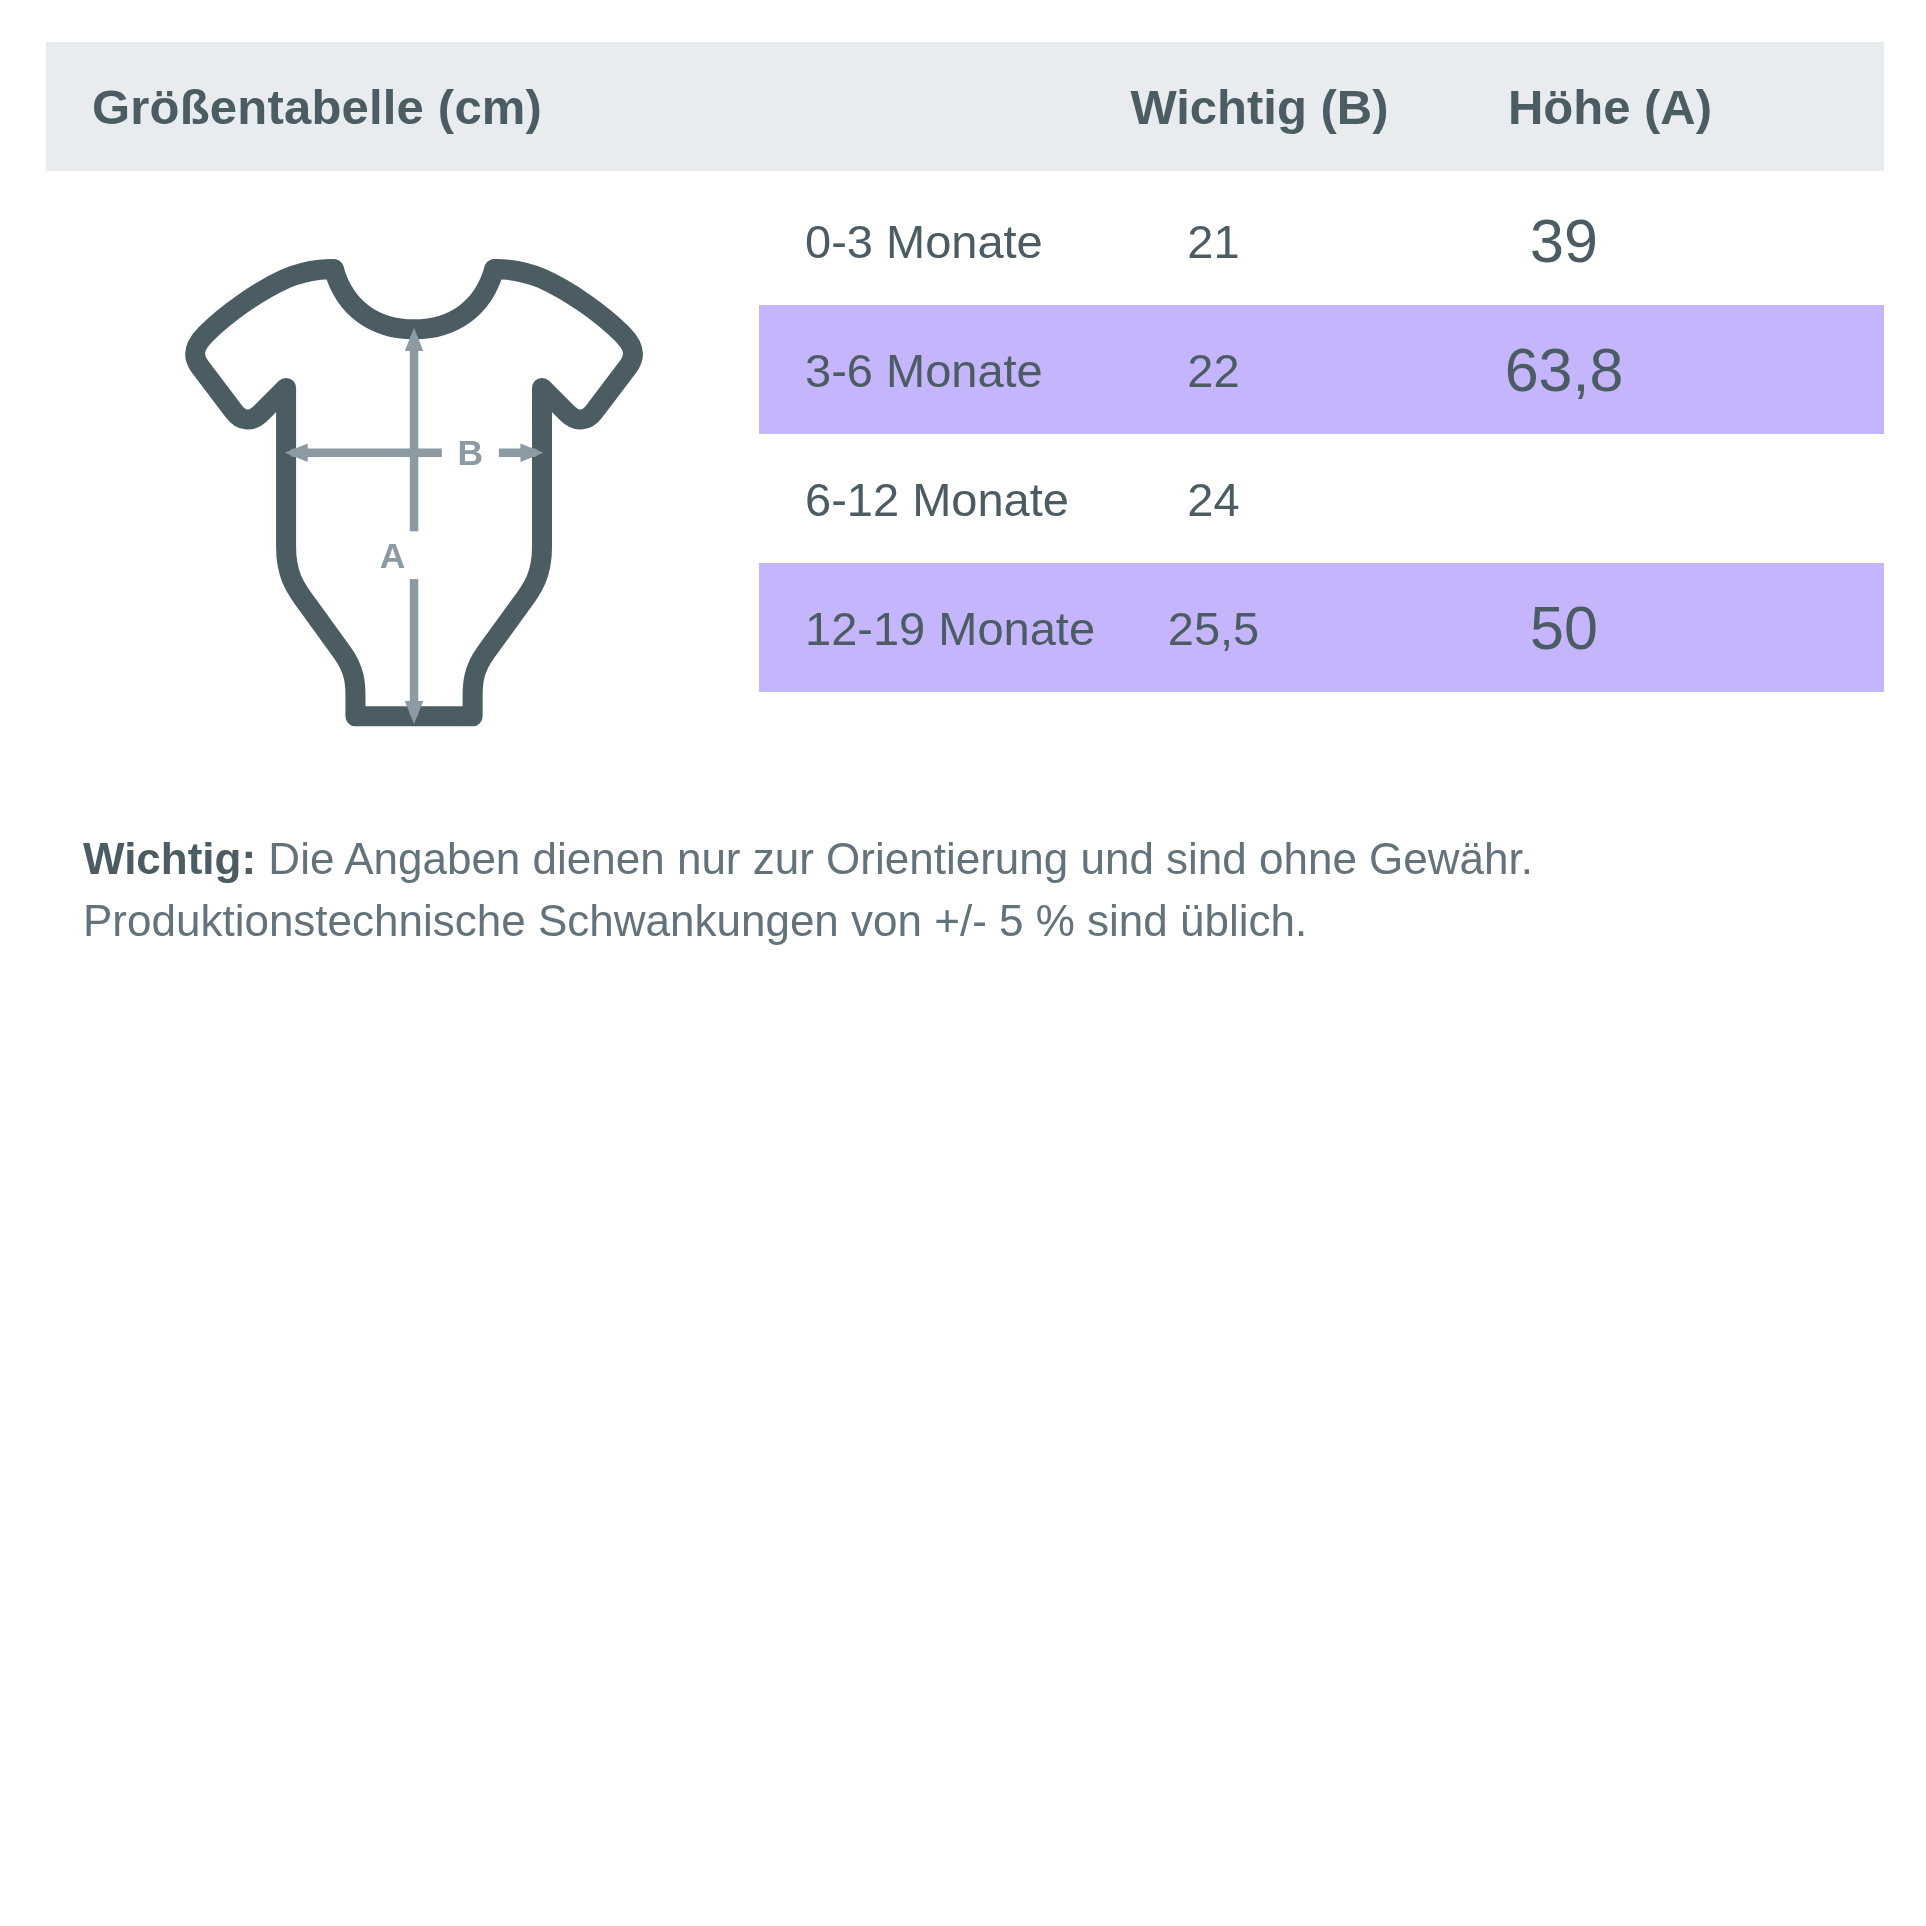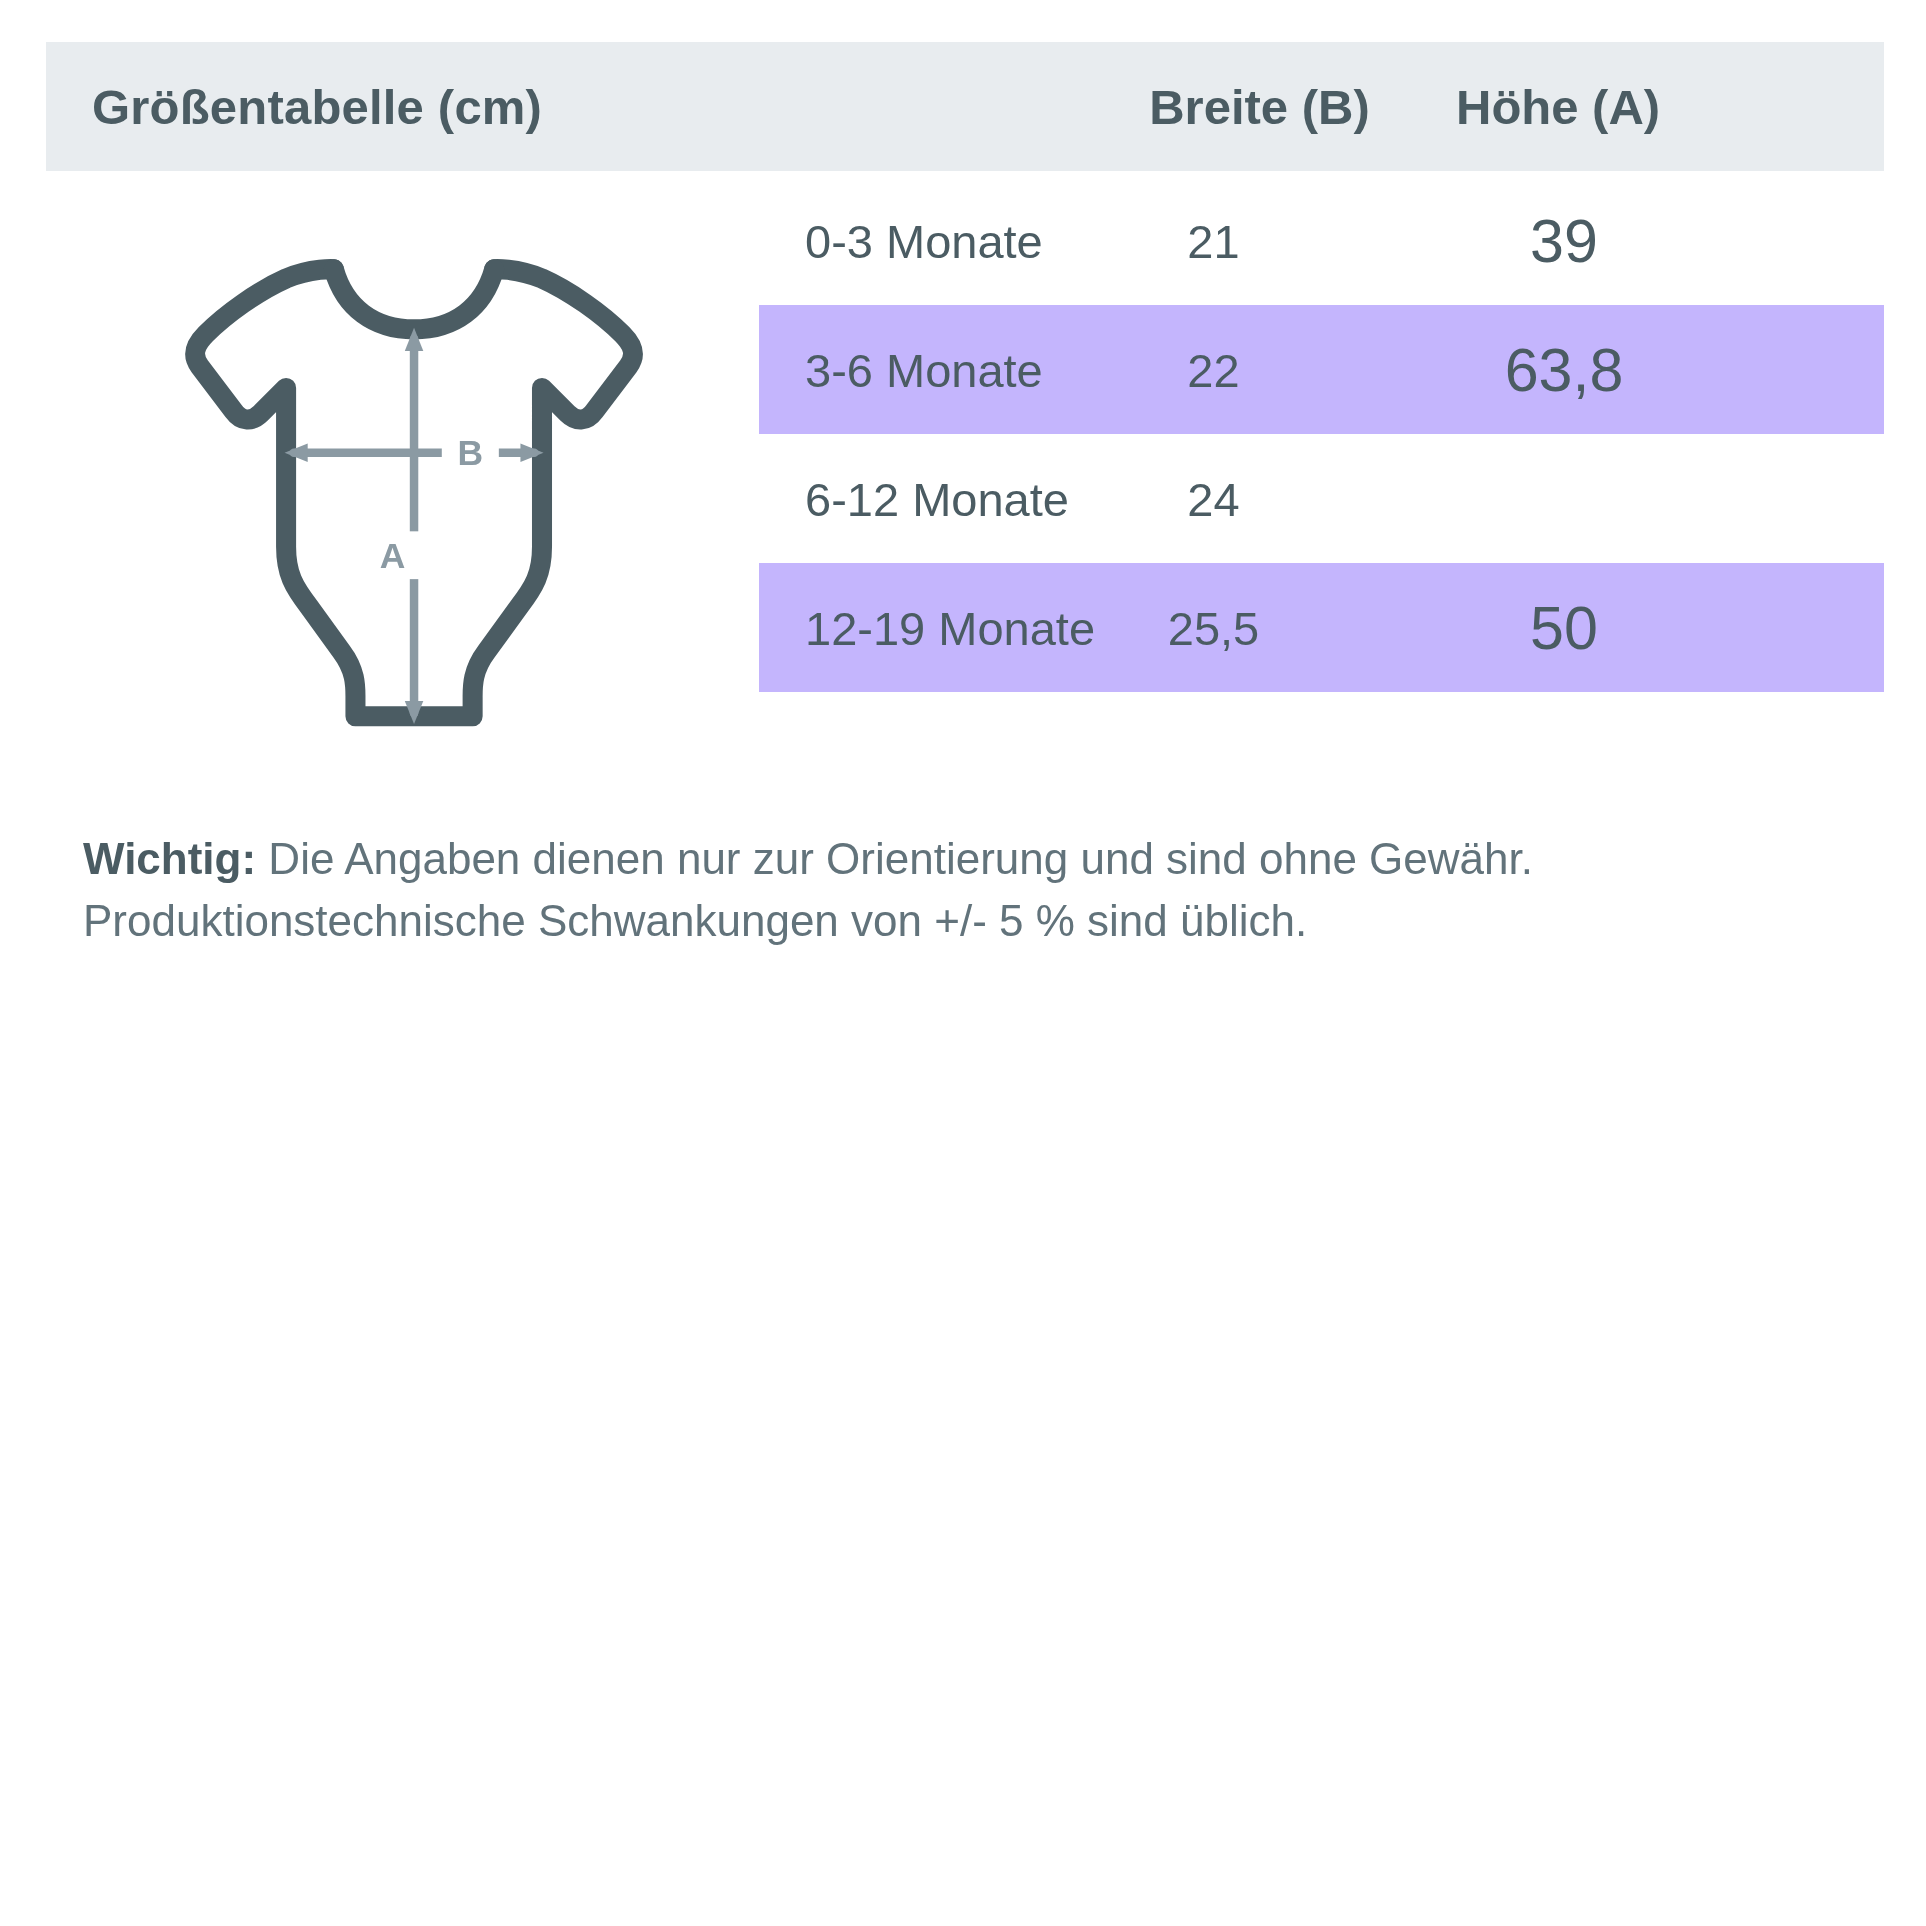--- a/index.html
+++ b/index.html
@@ -54,20 +54,21 @@
     font-weight: bold;
     color: #4b5c63;
     white-space: nowrap;
   }
   .header-col-a {
     position: absolute;
     left: 1410px;
     width: 308px;
     top: 50%;
     transform: translateY(-50%);
+    text-align: center;
     font-size: 49px;
     font-weight: bold;
     color: #4b5c63;
     white-space: nowrap;
   }
 
   
   .diagram {
     position: absolute;
     left: 135px;
@@ -138,21 +139,21 @@
     font-weight: bold;
   }
 </style>
 </head>
 <body>
 
 <div class="page">
 
   <div class="header-band">
     <div class="header-title">Größentabelle (cm)</div>
-    <div class="header-col-b">Breite (B)</div>
+    <div class="header-col-b">Wichtig (B)</div>
     <div class="header-col-a">Höhe (A)</div>
   </div>
 
   <div class="diagram">
     <svg viewBox="0 0 720 720" width="555" height="555" aria-hidden="true">
       <g fill="none" stroke="#4b5c63" stroke-width="26" stroke-linecap="round" stroke-linejoin="round">
 
         <path d="M258 60
                  C 258 60, 230 58, 196 72
                  C 160 88, 118 118, 92 144

